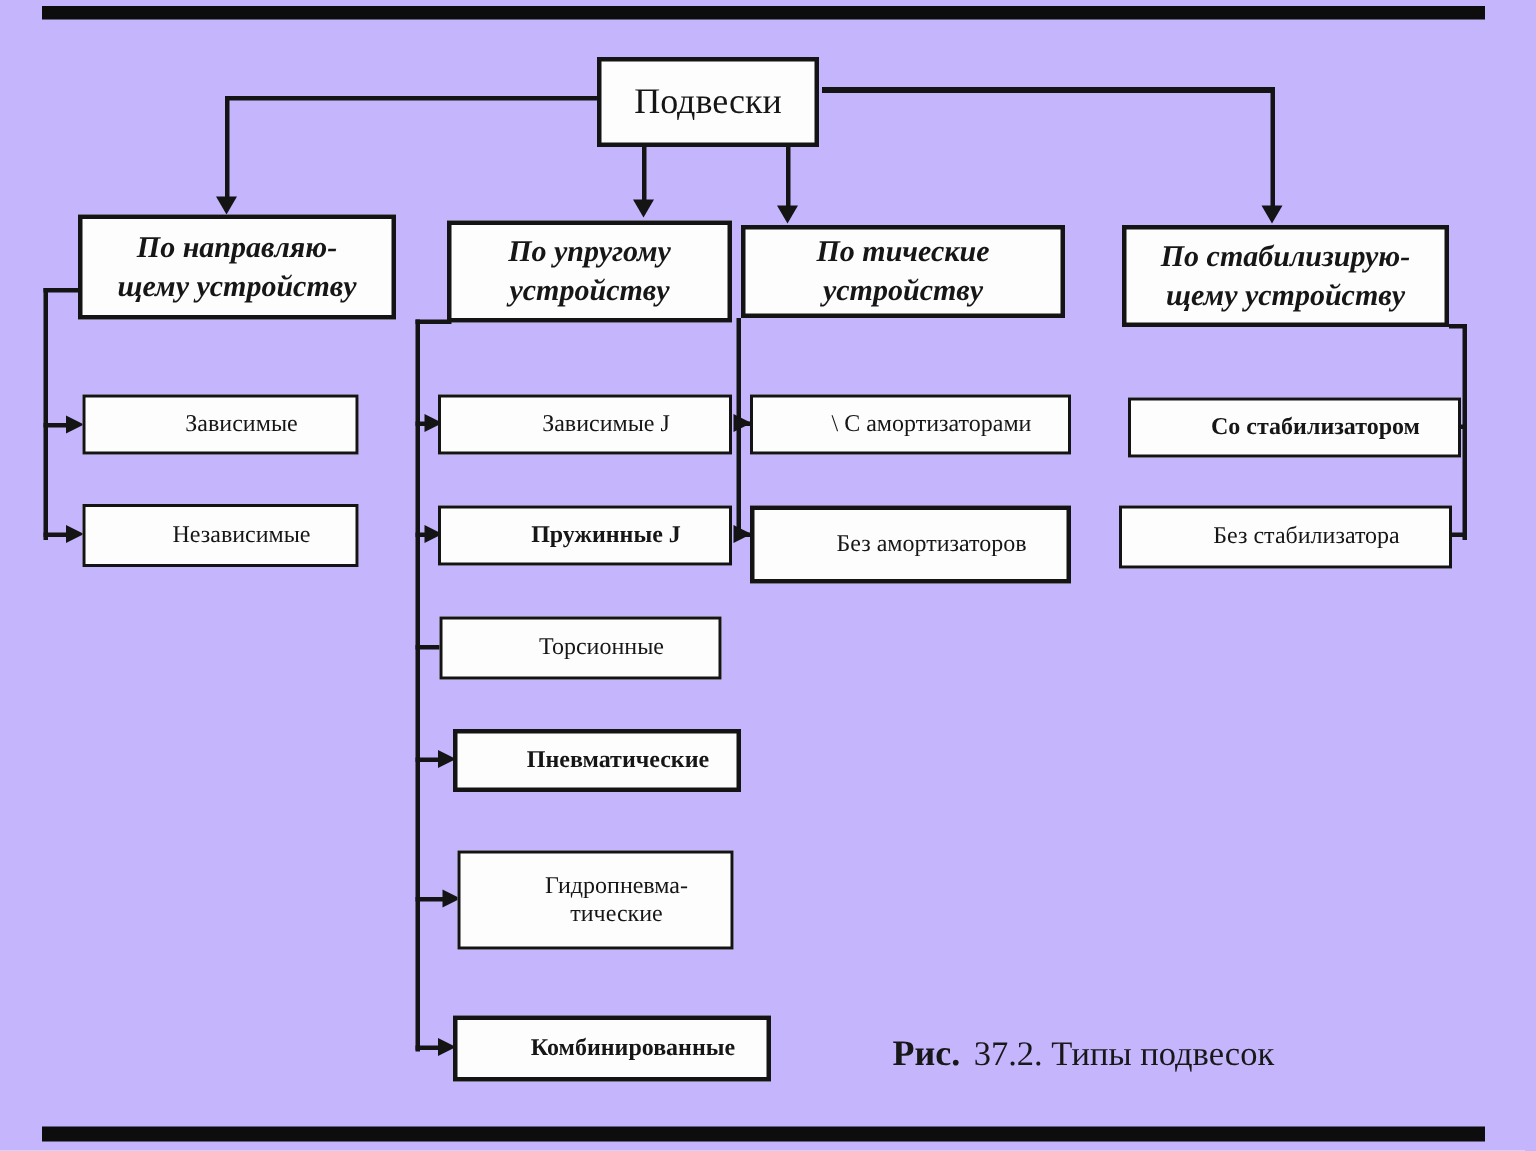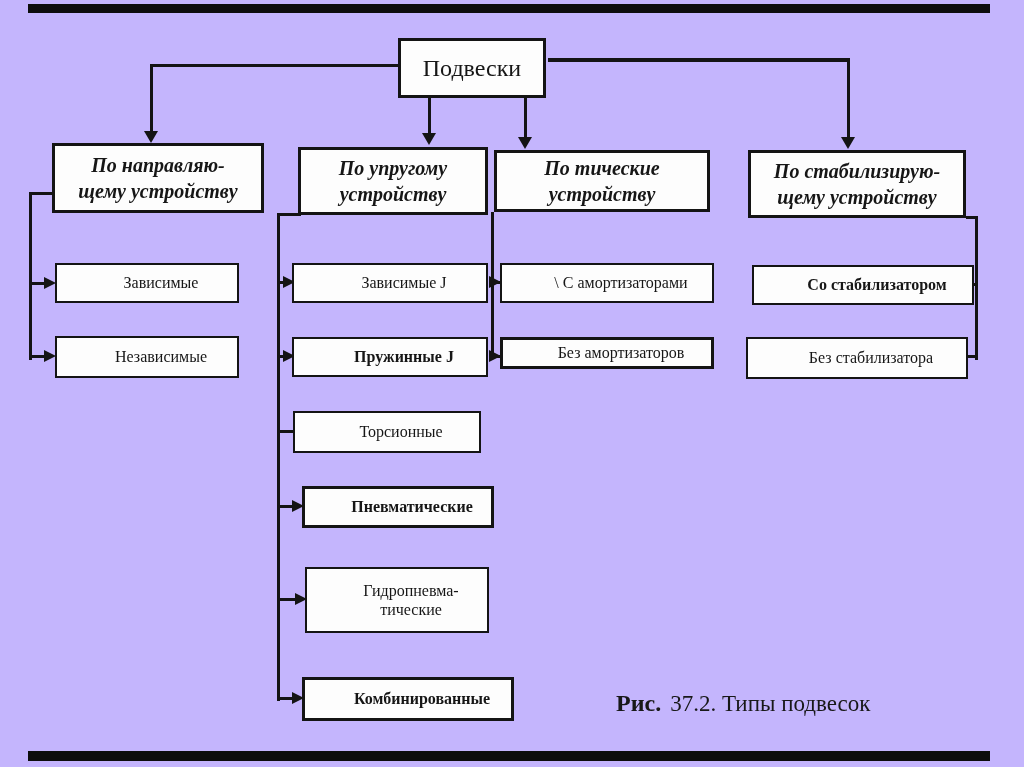--- a/index.html
+++ b/index.html
@@ -95,29 +95,29 @@
   <div class="node leaf multiline" style="left:305px; top:567px; width:184px; height:66px;">Гидропневма-
 тические</div>
 
   <div class="vline" style="left:491px; top:212px; width:3px; height:146px;"></div>
   <div class="hline" style="left:491px; top:281px; width:9px; height:3px;"></div>
   <div class="arr arr-right" style="left:489px; top:276px;"></div>
   <div class="hline" style="left:491px; top:355px; width:9px; height:3px;"></div>
   <div class="arr arr-right" style="left:489px; top:350px;"></div>
 
   <div class="node leaf" style="left:500px; top:263px; width:214px; height:40px;">\ С амортизаторами</div>
-  <div class="node leaf thick" style="left:500px; top:337px; width:214px; height:32px;">Без амортизаторов</div>
+  <div class="node leaf thick" style="left:500px; top:337px; width:214px; height:52px;">Без амортизаторов</div>
 
   <div class="hline" style="left:966px; top:216px; width:12px; height:3px;"></div>
   <div class="vline" style="left:975px; top:216px; width:3px; height:144px;"></div>
   <div class="hline" style="left:966px; top:283px; width:12px; height:3px;"></div>
   <div class="arr arr-left" style="left:954px; top:278px;"></div>
   <div class="hline" style="left:966px; top:355px; width:12px; height:3px;"></div>
   <div class="arr arr-left" style="left:954px; top:350px;"></div>
 
   <div class="node leaf bold" style="left:752px; top:265px; width:222px; height:40px;">Со стабилизатором</div>
   <div class="node leaf" style="left:746px; top:337px; width:222px; height:42px;">Без стабилизатора</div>
 
-  <div class="caption" style="left:616px; top:690px;font-family:Liberation Serif, serif;">
+  <div class="caption" style="left:595px; top:690px;font-family:Liberation Serif, serif;">
     <span class="cap-prefix">Рис.</span><span>37.2. Типы подвесок</span>
   </div>
 
 </div>
 
 </body></html>

